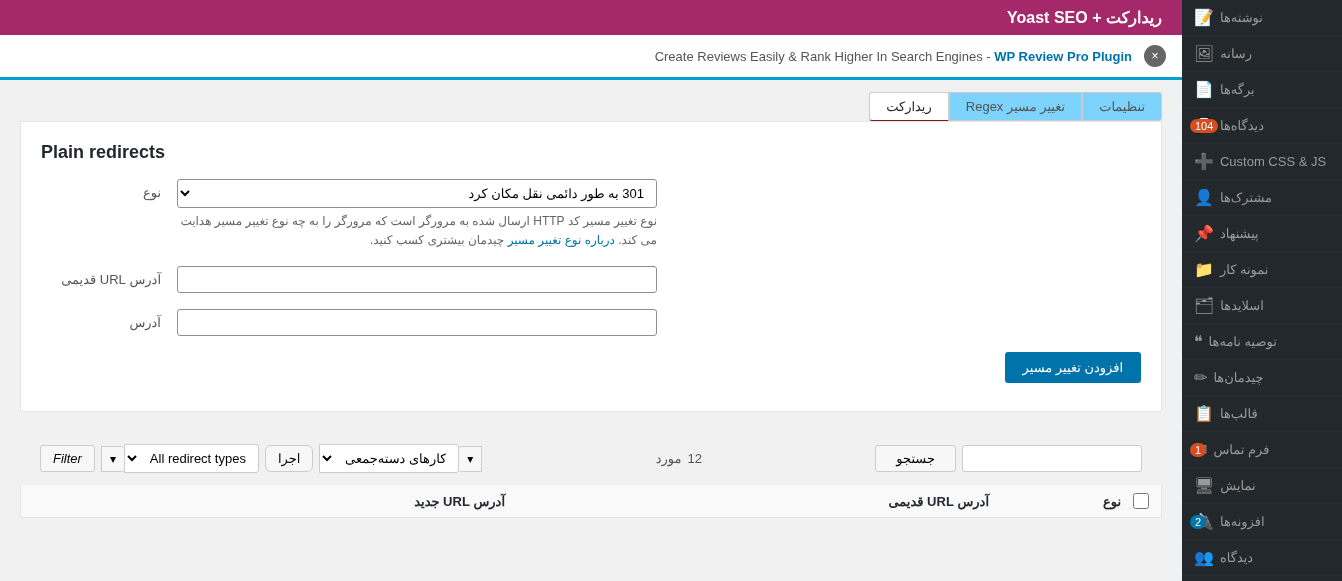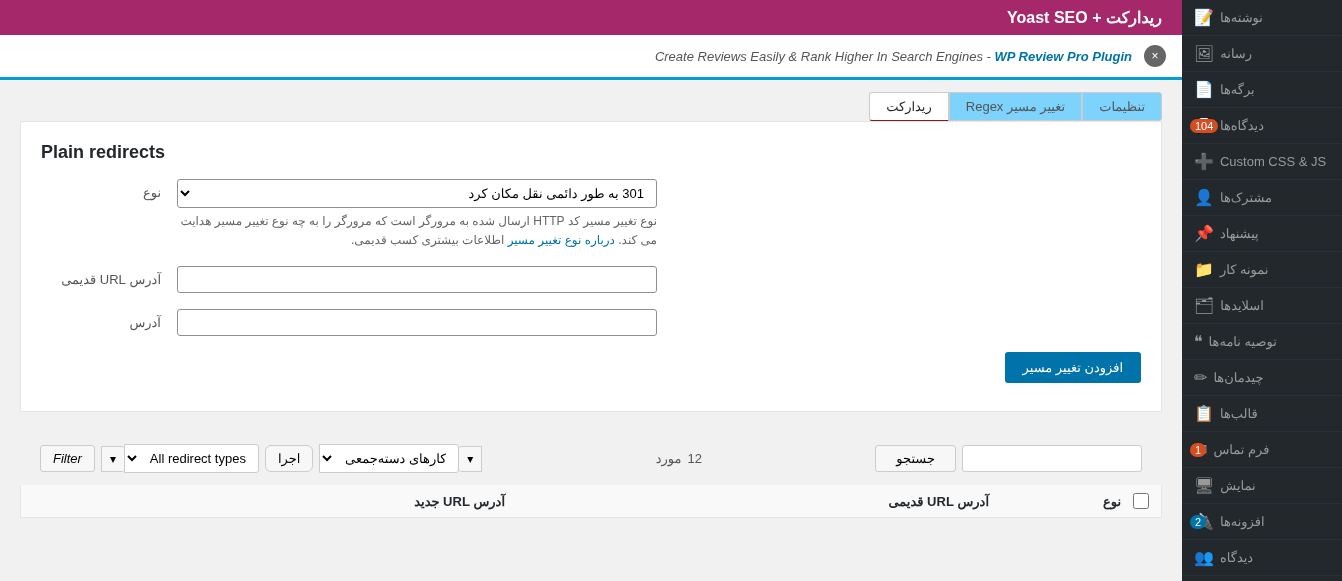--- a/index.html
+++ b/index.html
@@ -89,21 +89,20 @@
       display: flex;
       align-items: center;
       justify-content: center;
     }
 
     .top-banner .banner-text {
       flex: 1;
       text-align: right;
       color: #555;
       font-size: 13px;
-      font-style: italic;
     }
 
     .top-banner .banner-link {
       color: #0073aa;
       text-decoration: none;
       font-weight: bold;
     }
 
     
     .page-header {
@@ -503,21 +502,21 @@
         <div class="form-field">
           <select class="form-select"><option>301 به طور دائمی نقل مکان کرد</option></select>
           <div class="help-text">
             <span>نوع تغییر مسیر کد HTTP ارسال شده به مرورگر است که مرورگر را به چه نوع تغییر مسیر هدایت می کند.</span>
             <a href="#">
               <span>درباره</span>
             </a>
             <a href="#">
               <span>نوع تغییر مسیر</span>
             </a>
-            <span>اطلاعات بیشتری کسب قدیمی.</span>
+            <span>چیدمان بیشتری کسب کنید.</span>
           </div>
         </div>
         <div class="form-label">نوع</div>
       </div>
 
       <div class="form-row">
         <div class="form-field">
           <input class="form-input" type="text" style="">
         </div>
         <div class="form-label">آدرس URL قدیمی</div>

